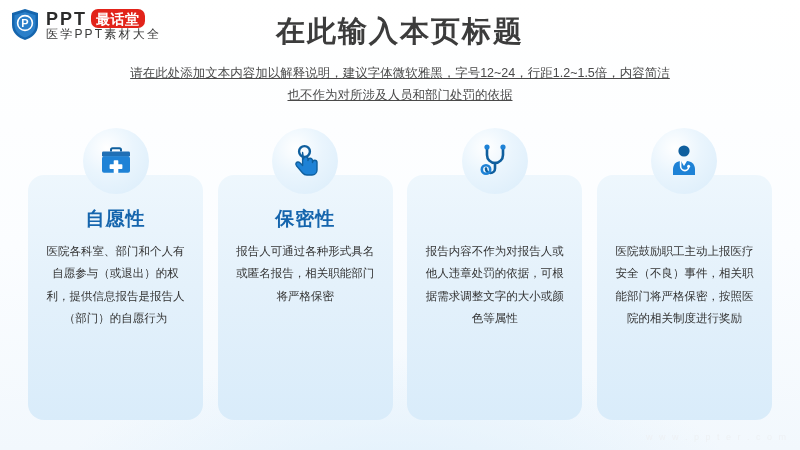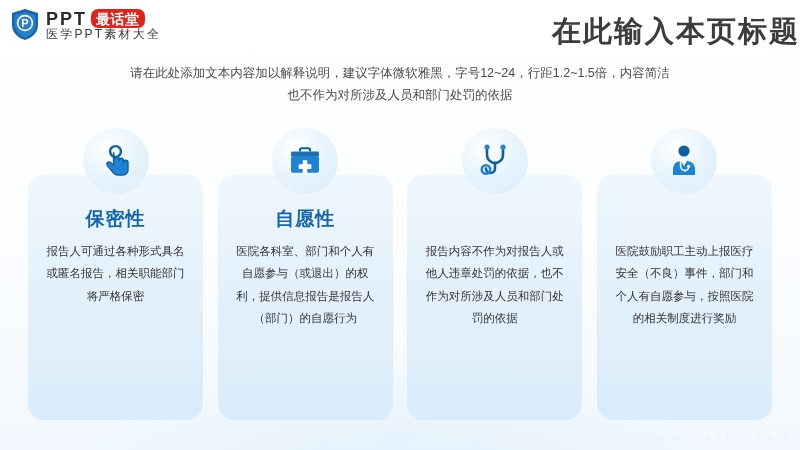--- a/index.html
+++ b/index.html
@@ -76,38 +76,38 @@
     line-height: 1;
     white-space: nowrap;
   }
 
   
   .title {
     position: absolute;
     left: 0;
     top: 14px;
     width: 800px;
-    text-align: right;
+    text-align: center;
     font-size: 29px;
     font-weight: bold;
     color: #3c3c3c;
     letter-spacing: 2px;
     line-height: 1.2;
   }
   .subtitle {
     position: absolute;
     left: 0;
     top: 63px;
     width: 800px;
     text-align: center;
     font-size: 12.5px;
     color: #4a4a4a;
     line-height: 1.75;
   }
-  .subtitle div { white-space: nowrap; }
+  .subtitle div { white-space: nowrap; text-decoration: underline; }
 
   
   .cards {
     position: absolute;
     left: 28px;
     top: 128px;
     width: 744px;
     height: 292px;
     display: flex;
     justify-content: space-between;
@@ -201,73 +201,73 @@
   <div class="subtitle">
     <div>请在此处添加文本内容加以解释说明，建议字体微软雅黑，字号12~24，行距1.2~1.5倍，内容简洁</div>
     <div>也不作为对所涉及人员和部门处罚的依据</div>
   </div>
 
   <div class="cards">
 
     <div class="card">
       <div class="card-body"></div>
       <div class="icon-bubble">
+        <svg width="34" height="32" viewBox="0 0 34 32">
+          <path d="M12 6.5 V4.8 C12 3.9 12.7 3.2 13.6 3.2 H20.4 C21.3 3.2 22 3.9 22 4.8 V6.5" fill="none" stroke="#0f5f9e" stroke-width="2"></path>
+          <rect x="3" y="6.5" width="28" height="5.2" rx="1.4" fill="#1f6fb5"></rect>
+          <rect x="3" y="11.2" width="28" height="16.6" rx="2" fill="#1e82d6"></rect>
+          <rect x="14.7" y="15.2" width="4.6" height="13" rx="0.8" fill="#ffffff"></rect>
+          <rect x="10.6" y="19.3" width="12.8" height="4.7" rx="0.8" fill="#ffffff"></rect>
+        </svg>
+      </div>
+      <div class="card-heading">自愿性</div>
+      <div class="card-text">医院各科室、部门和个人有自愿参与（或退出）的权利，提供信息报告是报告人（部门）的自愿行为</div>
+    </div>
+
+    <div class="card">
+      <div class="card-body"></div>
+      <div class="icon-bubble">
         <svg width="32" height="34" viewBox="0 0 32 34">
           <circle cx="15.5" cy="7.5" r="5.4" fill="none" stroke="#0f5f9e" stroke-width="2.4"></circle>
           <path d="M13.6 8.5 V21.5 L10.6 18.6 C9.6 17.7 8.1 17.8 7.3 18.8 C6.6 19.7 6.7 21 7.5 21.9
                    L13.6 29 C14.7 30.3 16.3 31 18 31 H23 C25.8 31 28 28.8 28 26 V18.6
                    C28 17.3 27 16.3 25.7 16.3 C24.5 16.3 23.5 17.3 23.5 18.6
                    V16.6 C23.5 15.3 22.5 14.3 21.2 14.3 C20 14.3 19 15.3 19 16.6
                    V15 C19 13.7 18 12.7 16.7 12.7 C15.5 12.7 14.5 13.7 14.5 15 Z" fill="#1e82d6" stroke="#0f5f9e" stroke-width="1.4" stroke-linejoin="round"></path>
         </svg>
       </div>
       <div class="card-heading">保密性</div>
       <div class="card-text">报告人可通过各种形式具名或匿名报告，相关职能部门将严格保密</div>
     </div>
 
     <div class="card">
       <div class="card-body"></div>
       <div class="icon-bubble">
-        <svg width="34" height="32" viewBox="0 0 34 32">
-          <path d="M12 6.5 V4.8 C12 3.9 12.7 3.2 13.6 3.2 H20.4 C21.3 3.2 22 3.9 22 4.8 V6.5" fill="none" stroke="#0f5f9e" stroke-width="2"></path>
-          <rect x="3" y="6.5" width="28" height="5.2" rx="1.4" fill="#1f6fb5"></rect>
-          <rect x="3" y="11.2" width="28" height="16.6" rx="2" fill="#1e82d6"></rect>
-          <rect x="14.7" y="15.2" width="4.6" height="13" rx="0.8" fill="#ffffff"></rect>
-          <rect x="10.6" y="19.3" width="12.8" height="4.7" rx="0.8" fill="#ffffff"></rect>
-        </svg>
-      </div>
-      <div class="card-heading">自愿性</div>
-      <div class="card-text">医院各科室、部门和个人有自愿参与（或退出）的权利，提供信息报告是报告人（部门）的自愿行为</div>
-    </div>
-
-    <div class="card">
-      <div class="card-body"></div>
-      <div class="icon-bubble">
         <svg width="32" height="34" viewBox="0 0 32 34">
           <path d="M8 3 V11 C8 15.4 11.6 19 16 19 C20.4 19 24 15.4 24 11 V3" fill="none" stroke="#0f5f9e" stroke-width="2.6" stroke-linecap="round"></path>
           <circle cx="8" cy="3" r="2.6" fill="#1e82d6"></circle>
           <circle cx="24" cy="3" r="2.6" fill="#1e82d6"></circle>
           <path d="M16 19 V24.5 C16 27 14 29 11.5 29 C9 29 7 27 7 24.5" fill="none" stroke="#0f5f9e" stroke-width="2.6" stroke-linecap="round"></path>
           <circle cx="7" cy="25.5" r="4.2" fill="none" stroke="#1e82d6" stroke-width="2.6"></circle>
         </svg>
       </div>
-      <div class="card-text">报告内容不作为对报告人或他人违章处罚的依据，也不作为对所涉及人员和部门处罚的依据</div>
+      <div class="card-text">报告内容不作为对报告人或他人违章处罚的依据，可根据需求调整文字的大小或颜色等属性</div>
     </div>
 
     <div class="card">
       <div class="card-body"></div>
       <div class="icon-bubble">
         <svg width="32" height="34" viewBox="0 0 32 34">
           <circle cx="16" cy="7" r="5.6" fill="#0f5f9e"></circle>
           <path d="M5 31 V25 C5 20.6 8.6 17 13 17 H19 C23.4 17 27 20.6 27 25 V31 Z" fill="#1e82d6"></path>
           <path d="M13 17 L16 22 L19 17" fill="#ffffff"></path>
           <path d="M12.6 17.4 V22 C12.6 24.6 14.6 26.6 17 26.6 C19 26.6 20.6 25 20.6 23" fill="none" stroke="#ffffff" stroke-width="1.6" stroke-linecap="round"></path>
           <circle cx="20.6" cy="22.2" r="1.5" fill="#ffffff"></circle>
         </svg>
       </div>
-      <div class="card-text">医院鼓励职工主动上报医疗安全（不良）事件，部门和个人有自愿参与，按照医院的相关制度进行奖励</div>
+      <div class="card-text">医院鼓励职工主动上报医疗安全（不良）事件，相关职能部门将严格保密，按照医院的相关制度进行奖励</div>
     </div>
 
   </div>
 
   <div class="watermark">w w w . p p t e r . c o m</div>
 
 </div>
 
 </body></html>

